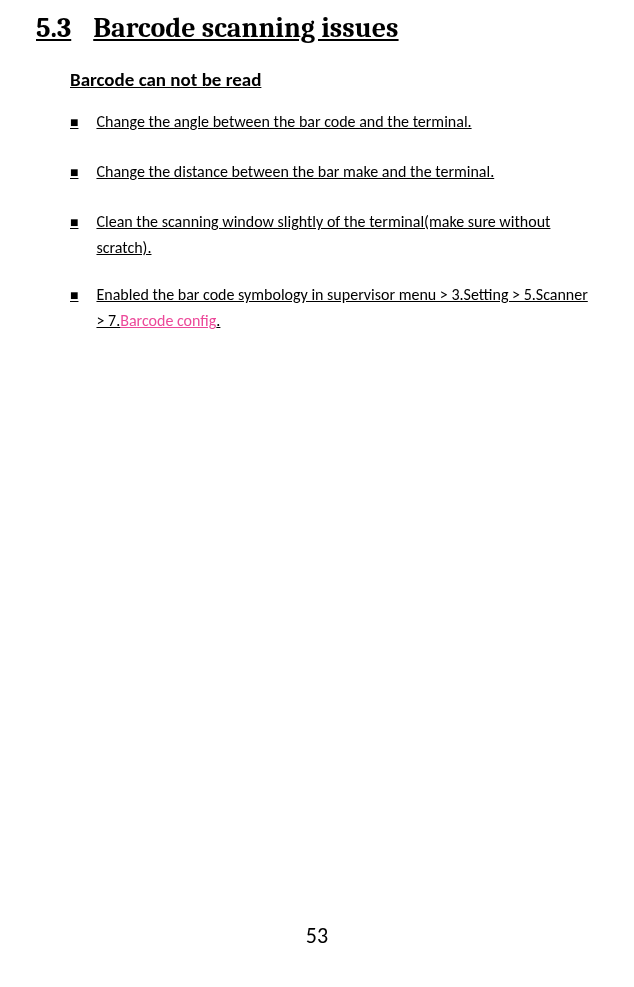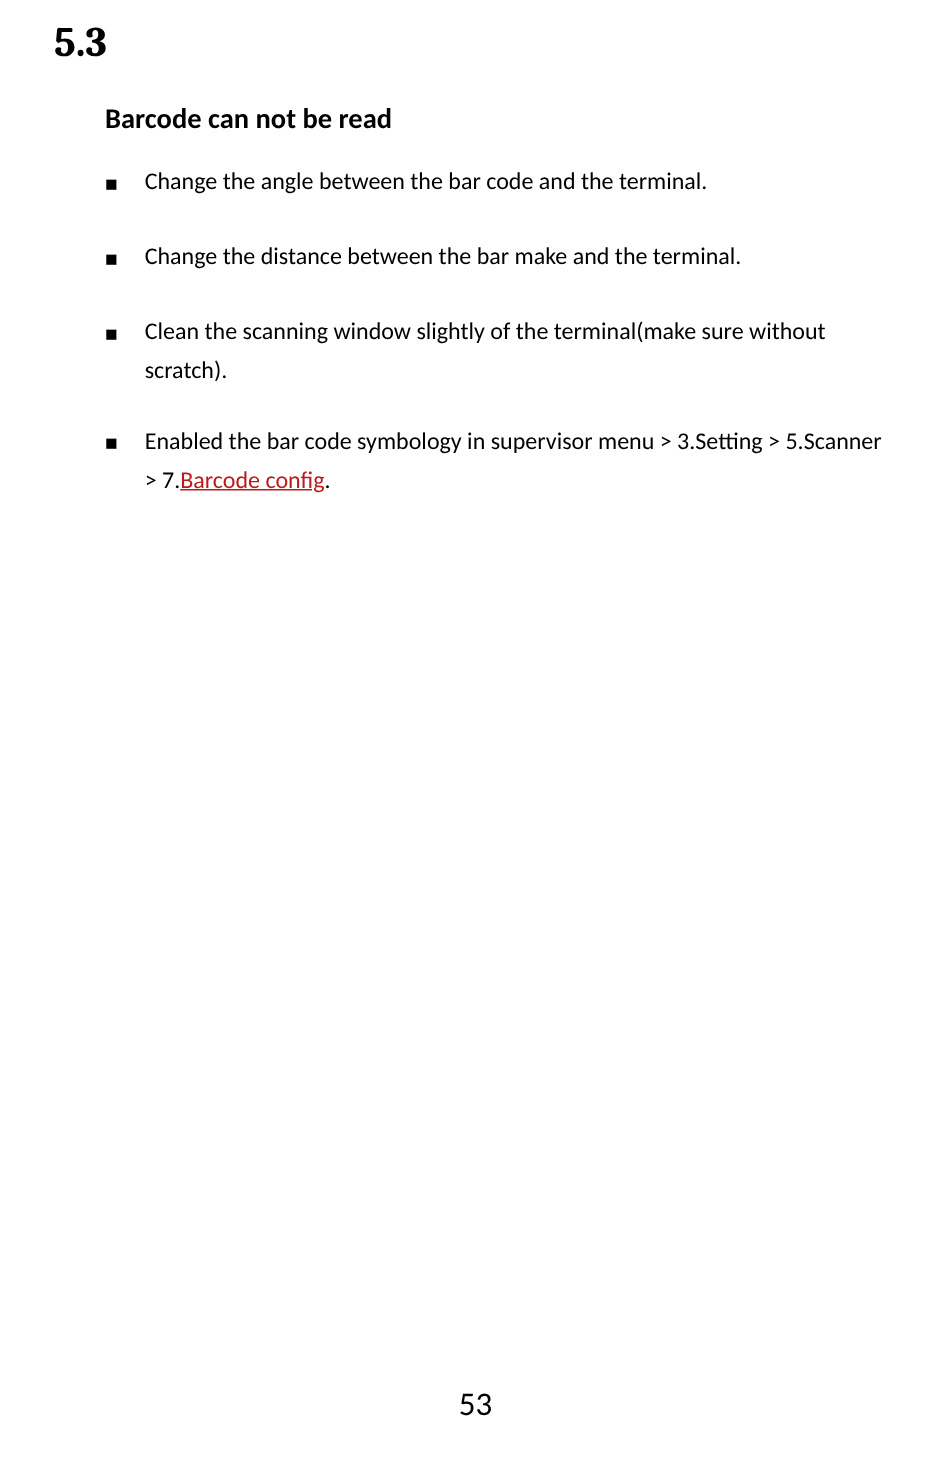--- a/index.html
+++ b/index.html
@@ -11,20 +11,21 @@
       width: 634px;
       height: 987px;
       background: #ffffff;
       font-family: Calibri, "Segoe UI", Arial, sans-serif;
       color: #000000;
       position: relative;
       padding: 0;
     }
     .page {
       padding: 12px 36px 0 36px;
+      text-decoration: underline;
     }
     .section-heading {
       font-family: Cambria, Georgia, serif;
       font-size: 28px;
       font-weight: bold;
       display: flex;
       gap: 22px;
       margin-bottom: 24px;
     }
     .section-number {
@@ -56,38 +57,39 @@
       font-size: 14px;
       line-height: 28px;
       color: #000000;
     }
     .bullet-text {
       font-size: 16px;
       line-height: 1.6;
       flex: 1;
     }
     .link {
-      color: #b91c1c;
+      color: #ec4899;
       text-decoration: underline;
     }
     .page-number {
       position: absolute;
       bottom: 38px;
       left: 0;
       right: 0;
       text-align: center;
       font-size: 22px;
     }
   </style>
 </head>
 <body>
 
 <div class="page">
   <div class="section-heading">
     <span class="section-number">5.3</span>
+    <span class="section-title">Barcode scanning issues</span>
   </div>
 
   <div class="content">
     <div class="subtitle">Barcode can not be read</div>
 
     <ul class="bullet-list">
       <li class="bullet-item">
         <span class="bullet-marker">■</span>
         <span class="bullet-text">Change the angle between the bar code and the terminal.</span>
       </li>

